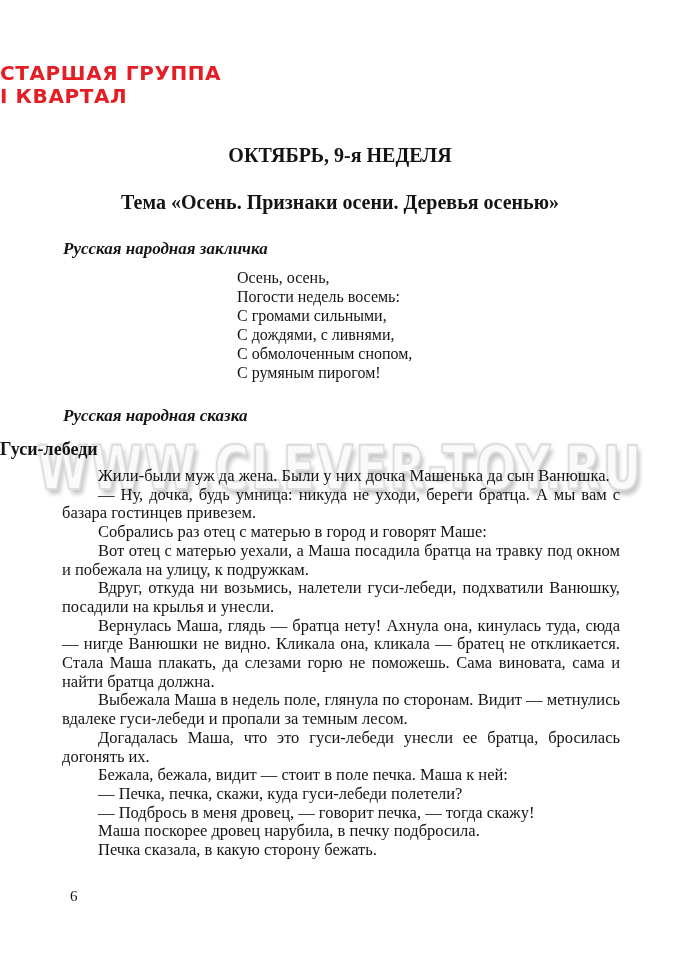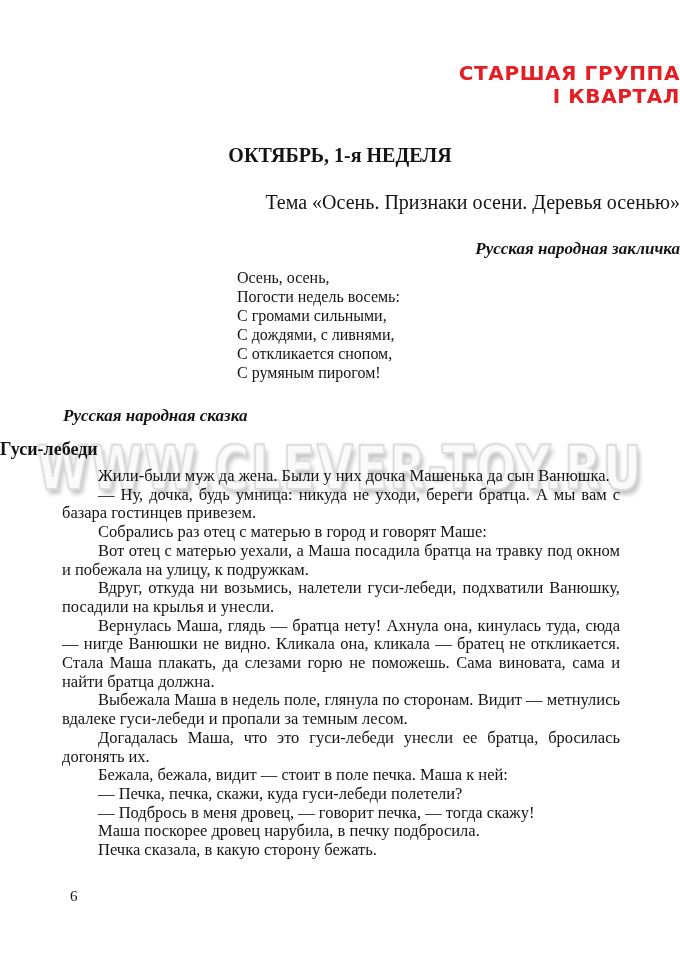--- a/index.html
+++ b/index.html
@@ -14,51 +14,51 @@
     position:relative;
     width:680px;height:960px;
     background:#ffffff;
     overflow:hidden;
     color:var(--ink);
     font-family:"Liberation Serif", serif;
   }
   
   .red-header{
     margin-top:62px;
-    text-align:right;
+    text-align:left;
     font-family:"DejaVu Sans", sans-serif;
     font-weight:900;
     font-size:20px;
     line-height:23px;
     letter-spacing:0.6px;
     color:var(--header-red);
   }
   
   .week-title{
     margin-top:35px;
     text-align:center;
     font-size:20px;
     font-weight:bold;
     line-height:24px;
   }
   .theme-title{
     margin-top:23px;
-    text-align:right;
+    text-align:center;
     font-size:20px;
-    font-weight:normal;
+    font-weight:bold;
     line-height:24px;
   }
   .section-heading{
     margin:0 0 0 63px;
     font-size:17px;
     font-weight:bold;
     font-style:italic;
     line-height:21px;
   }
-  .zaklichka-heading{margin-top:24px;text-align:right;}
+  .zaklichka-heading{margin-top:24px;}
   .skazka-heading{margin-top:23px;}
   .poem{
     margin:9px 0 0 237px;
     font-size:16px;
     line-height:19px;
   }
   .story-title{
     position:relative;z-index:1;
     margin-top:12px;
     text-align:left;
@@ -110,32 +110,32 @@
 
 <div class="page">
 
   <div class="watermark">WWW.CLEVER-TOY.RU</div>
 
   <div class="red-header">
     <div>СТАРШАЯ ГРУППА</div>
     <div>I КВАРТАЛ</div>
   </div>
 
-  <h1 class="week-title">ОКТЯБРЬ, 1-я НЕДЕЛЯ</h1>
+  <h1 class="week-title">ОКТЯБРЬ, 9-я НЕДЕЛЯ</h1>
 
   <h2 class="theme-title">Тема «Осень. Признаки осени. Деревья осенью»</h2>
 
   <h3 class="section-heading zaklichka-heading">Русская народная закличка</h3>
 
   <div class="poem">
     <div class="poem-line">Осень, осень,</div>
     <div class="poem-line">Погости недель восемь:</div>
     <div class="poem-line">С громами сильными,</div>
     <div class="poem-line">С дождями, с ливнями,</div>
-    <div class="poem-line">С откликается снопом,</div>
+    <div class="poem-line">С обмолоченным снопом,</div>
     <div class="poem-line">С румяным пирогом!</div>
   </div>
 
   <h3 class="section-heading skazka-heading">Русская народная сказка</h3>
 
   <h4 class="story-title">Гуси-лебеди</h4>
 
   <div class="story">
     <p>Жили-были муж да жена. Были у них дочка Машенька да сын Ванюшка.</p>
     <p>— Ну, дочка, будь умница: никуда не уходи, береги братца. А мы вам с базара гостинцев привезем.</p>

